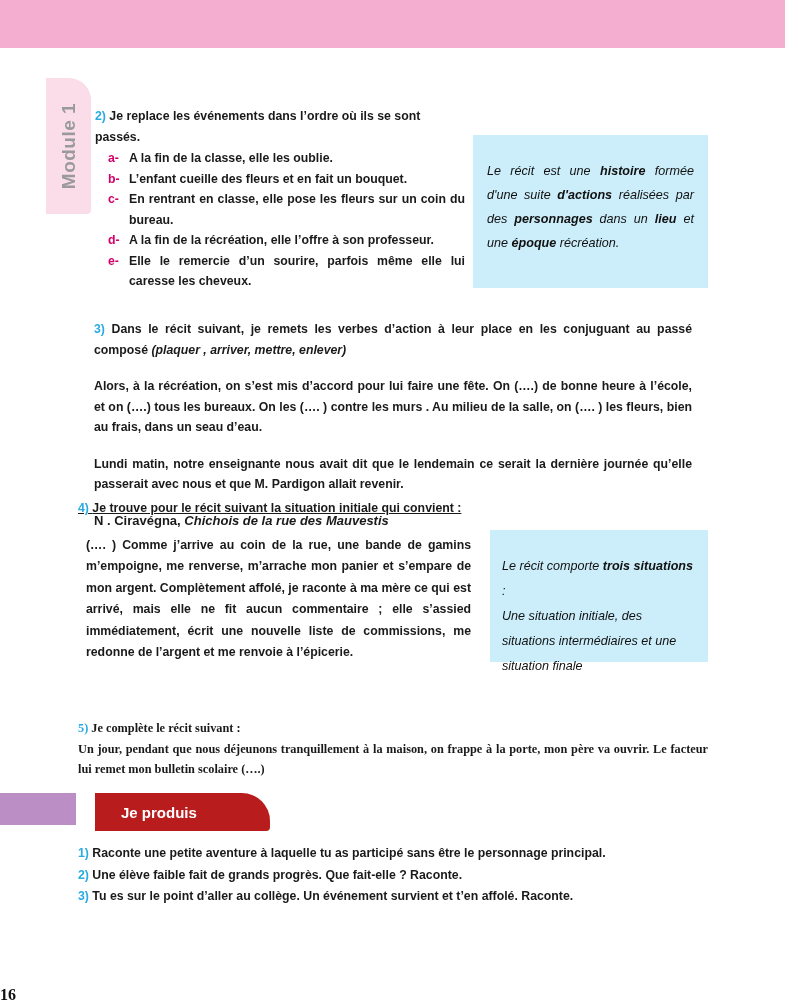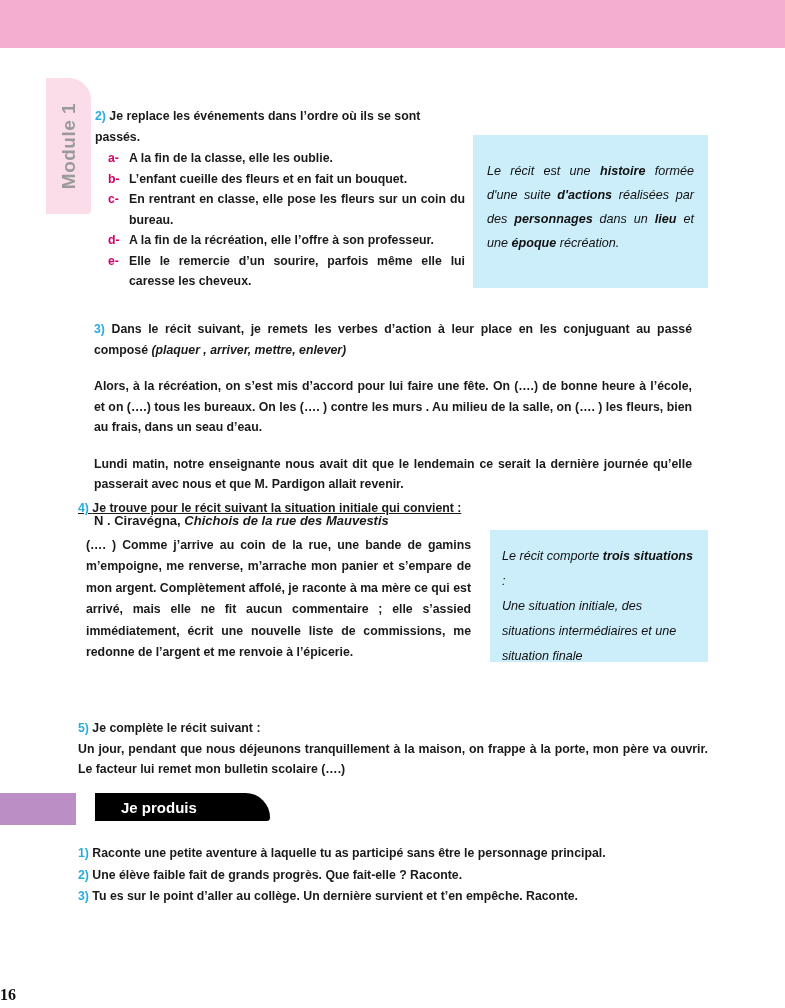--- a/index.html
+++ b/index.html
@@ -114,21 +114,21 @@
   }
   .callout b { font-style: italic; font-weight: bold; margin-top: 38px; }
   #callout1 {
     left: 473px; top: 135px;
     width: 235px; height: 153px;
     padding: 24px 14px 0 14px;
   }
   #callout2 {
     left: 490px; top: 530px;
     width: 218px; height: 132px;
-    padding: 14px 14px 0 12px;
+    padding: 24px 14px 0 12px;
     line-height: 25px;
   }
   #callout2 .nowrapline { text-align: left; }
 
   
   #ex3 {
     left: 78px;
     top: 303px;
     width: 630px;
   }
@@ -156,43 +156,43 @@
     text-align: justify;
     line-height: 21.5px;
   }
 
   
   #ex5 {
     left: 78px;
     top: 718px;
     width: 630px;
   }
-  #ex5 p { margin: 0; }
+  #ex5 p { margin: 0; font-family: Liberation Serif, serif; }
 
   
   .banner-row {
     position: absolute;
     left: 0;
     top: 793px;
     width: 785px;
     height: 36px;
   }
   .banner-stub {
     position: absolute;
     left: 0; top: 0;
     width: 76px;
     height: 32px;
     background: #bb8fc6;
   }
   .banner-main {
     position: absolute;
     left: 95px; top: 0;
     width: 175px;
-    height: 28px;
-    background: #000000;
+    height: 38px;
+    background: #b91c1c;
     border-top-right-radius: 28px;
     border-bottom-right-radius: 4px;
     text-decoration: underline;
   }
   .banner-label {
     position: absolute;
     left: 26px;
     top: 50%;
     transform: translateY(-50%);
     color: #ffffff;
@@ -316,19 +316,19 @@
     <p class="line">
       <span class="num">1)</span>
       <span>Raconte une petite aventure à laquelle tu as participé sans être le personnage principal.</span>
     </p>
     <p class="line">
       <span class="num">2)</span>
       <span>Une élève faible fait de grands progrès. Que fait-elle  ? Raconte.</span>
     </p>
     <p class="line">
       <span class="num">3)</span>
-      <span>Tu es sur le point d’aller au collège. Un dernière survient et t’en empêche. Raconte.</span>
+      <span>Tu es sur le point d’aller au collège. Un événement survient et t’en affolé. Raconte.</span>
     </p>
   </div>
 
   <div class="page-number">16</div>
 
 </div>
 
 </body></html>

